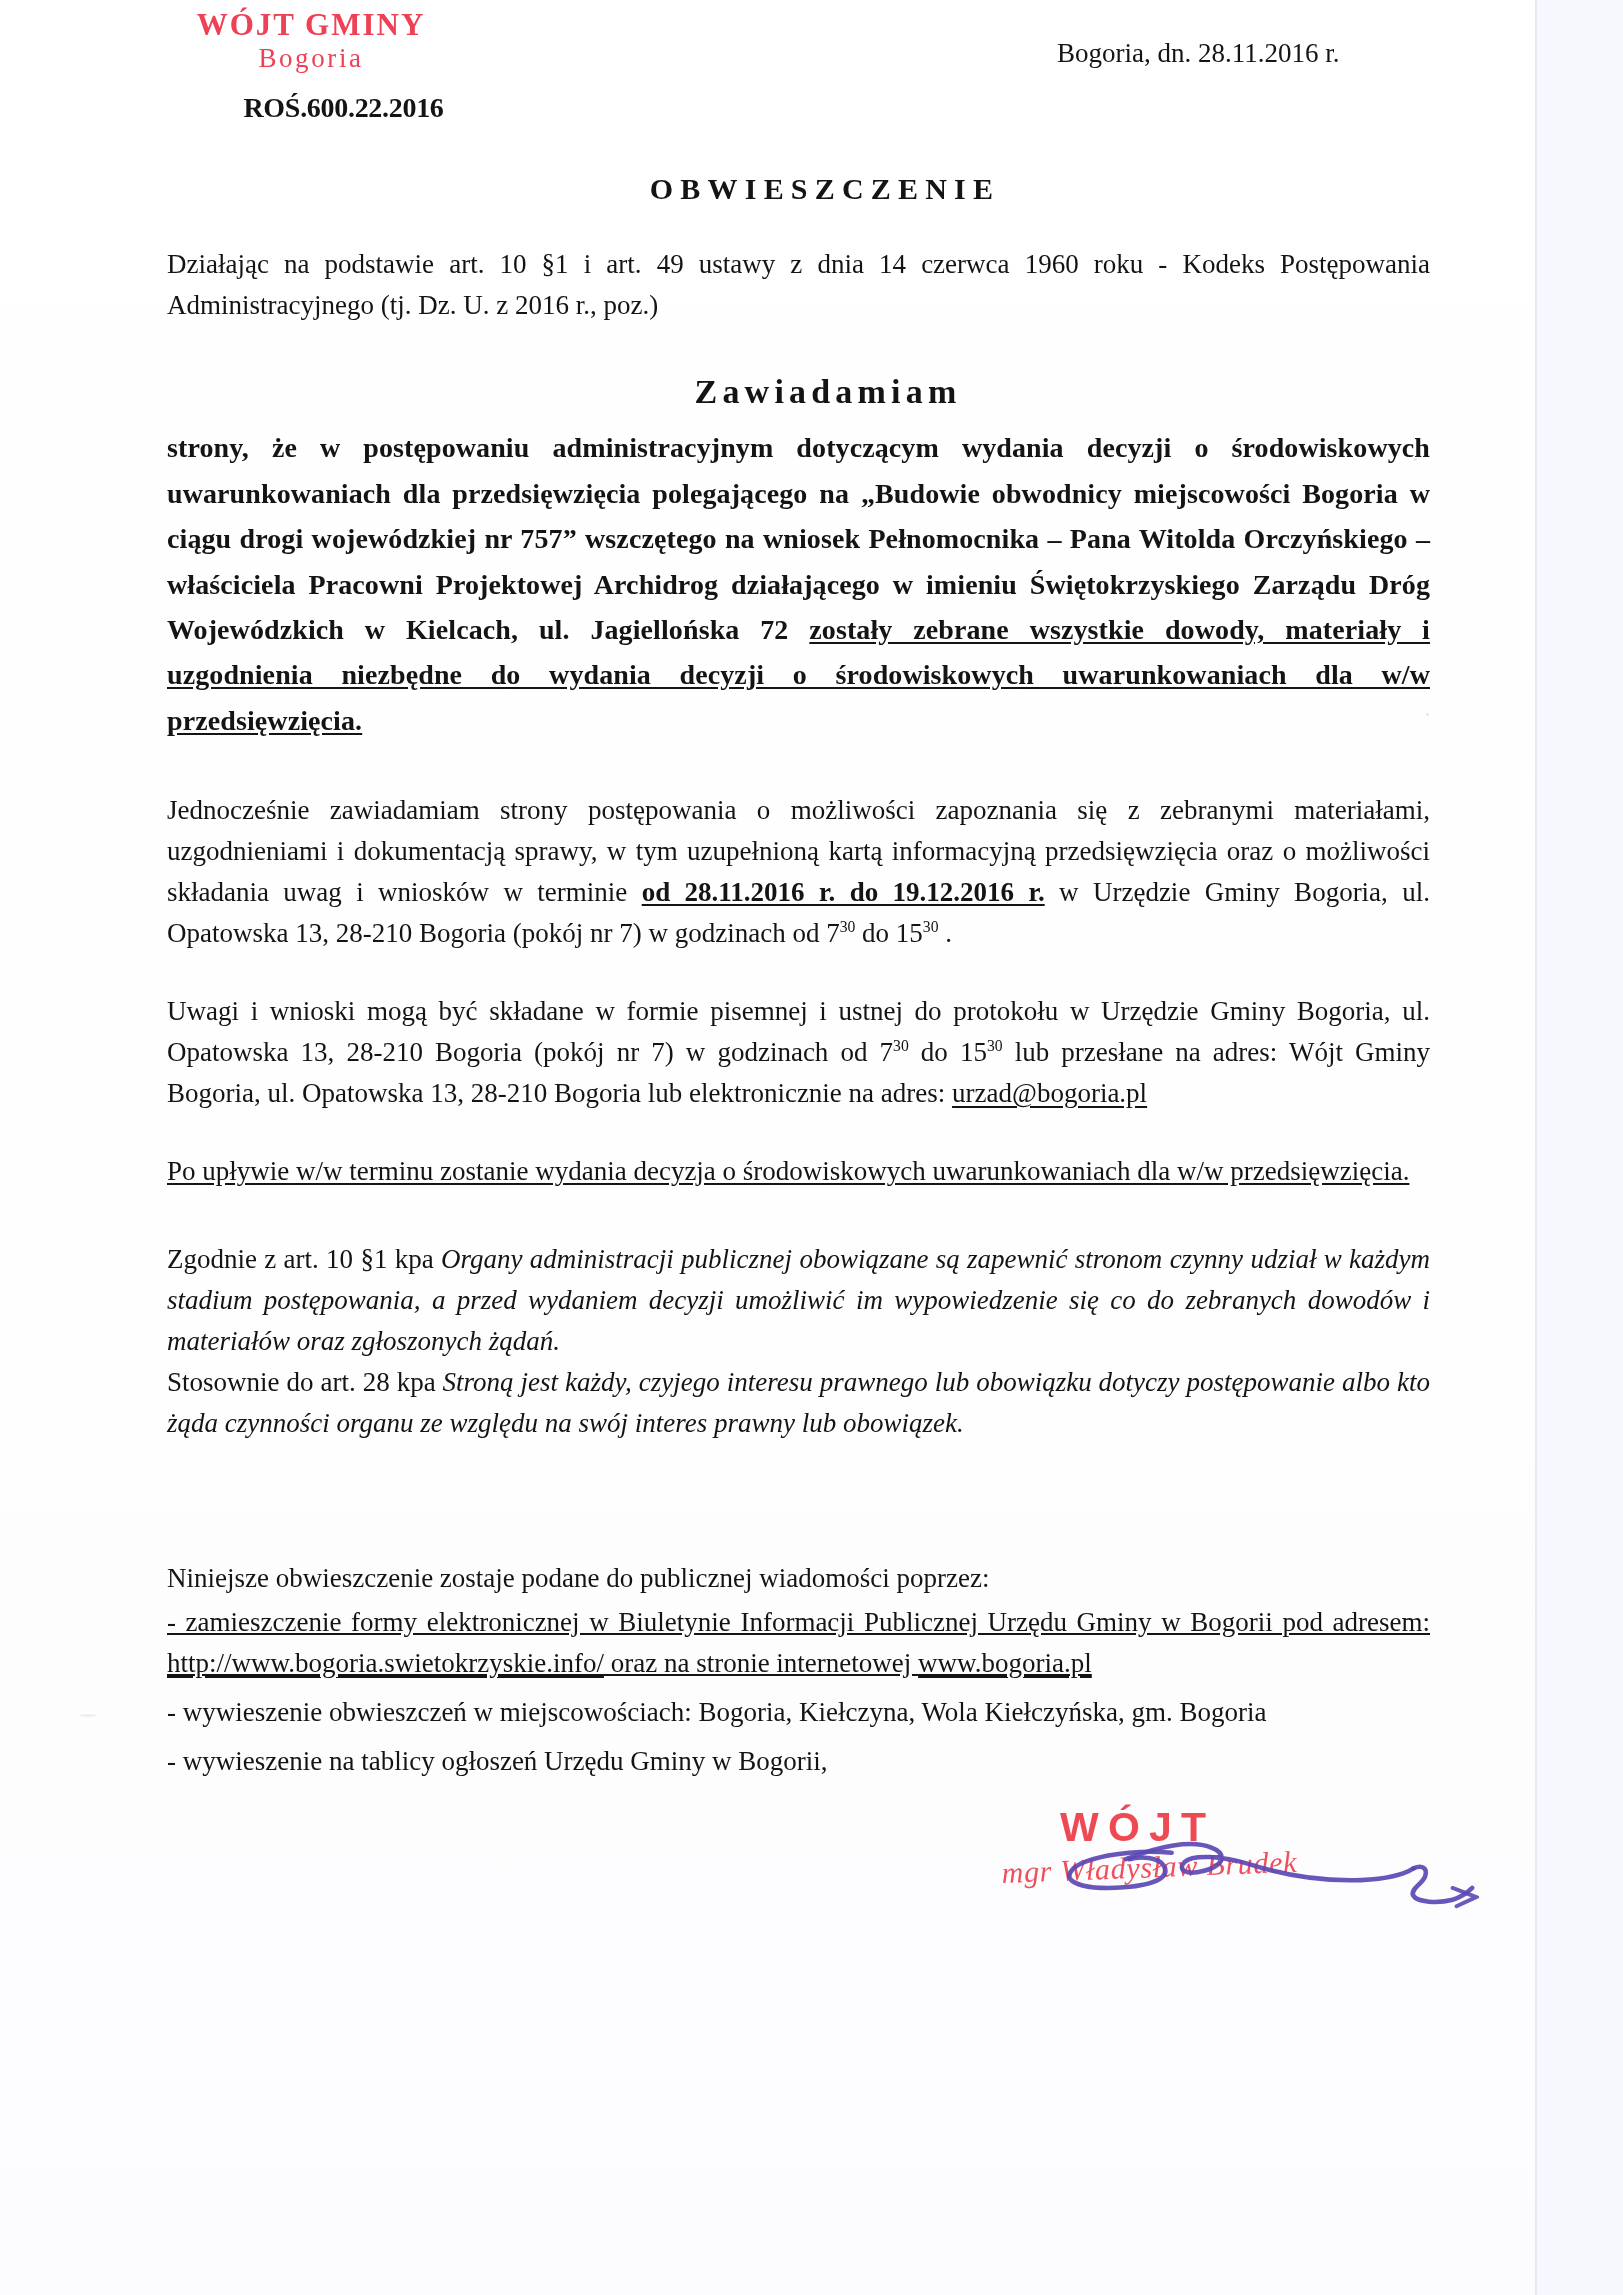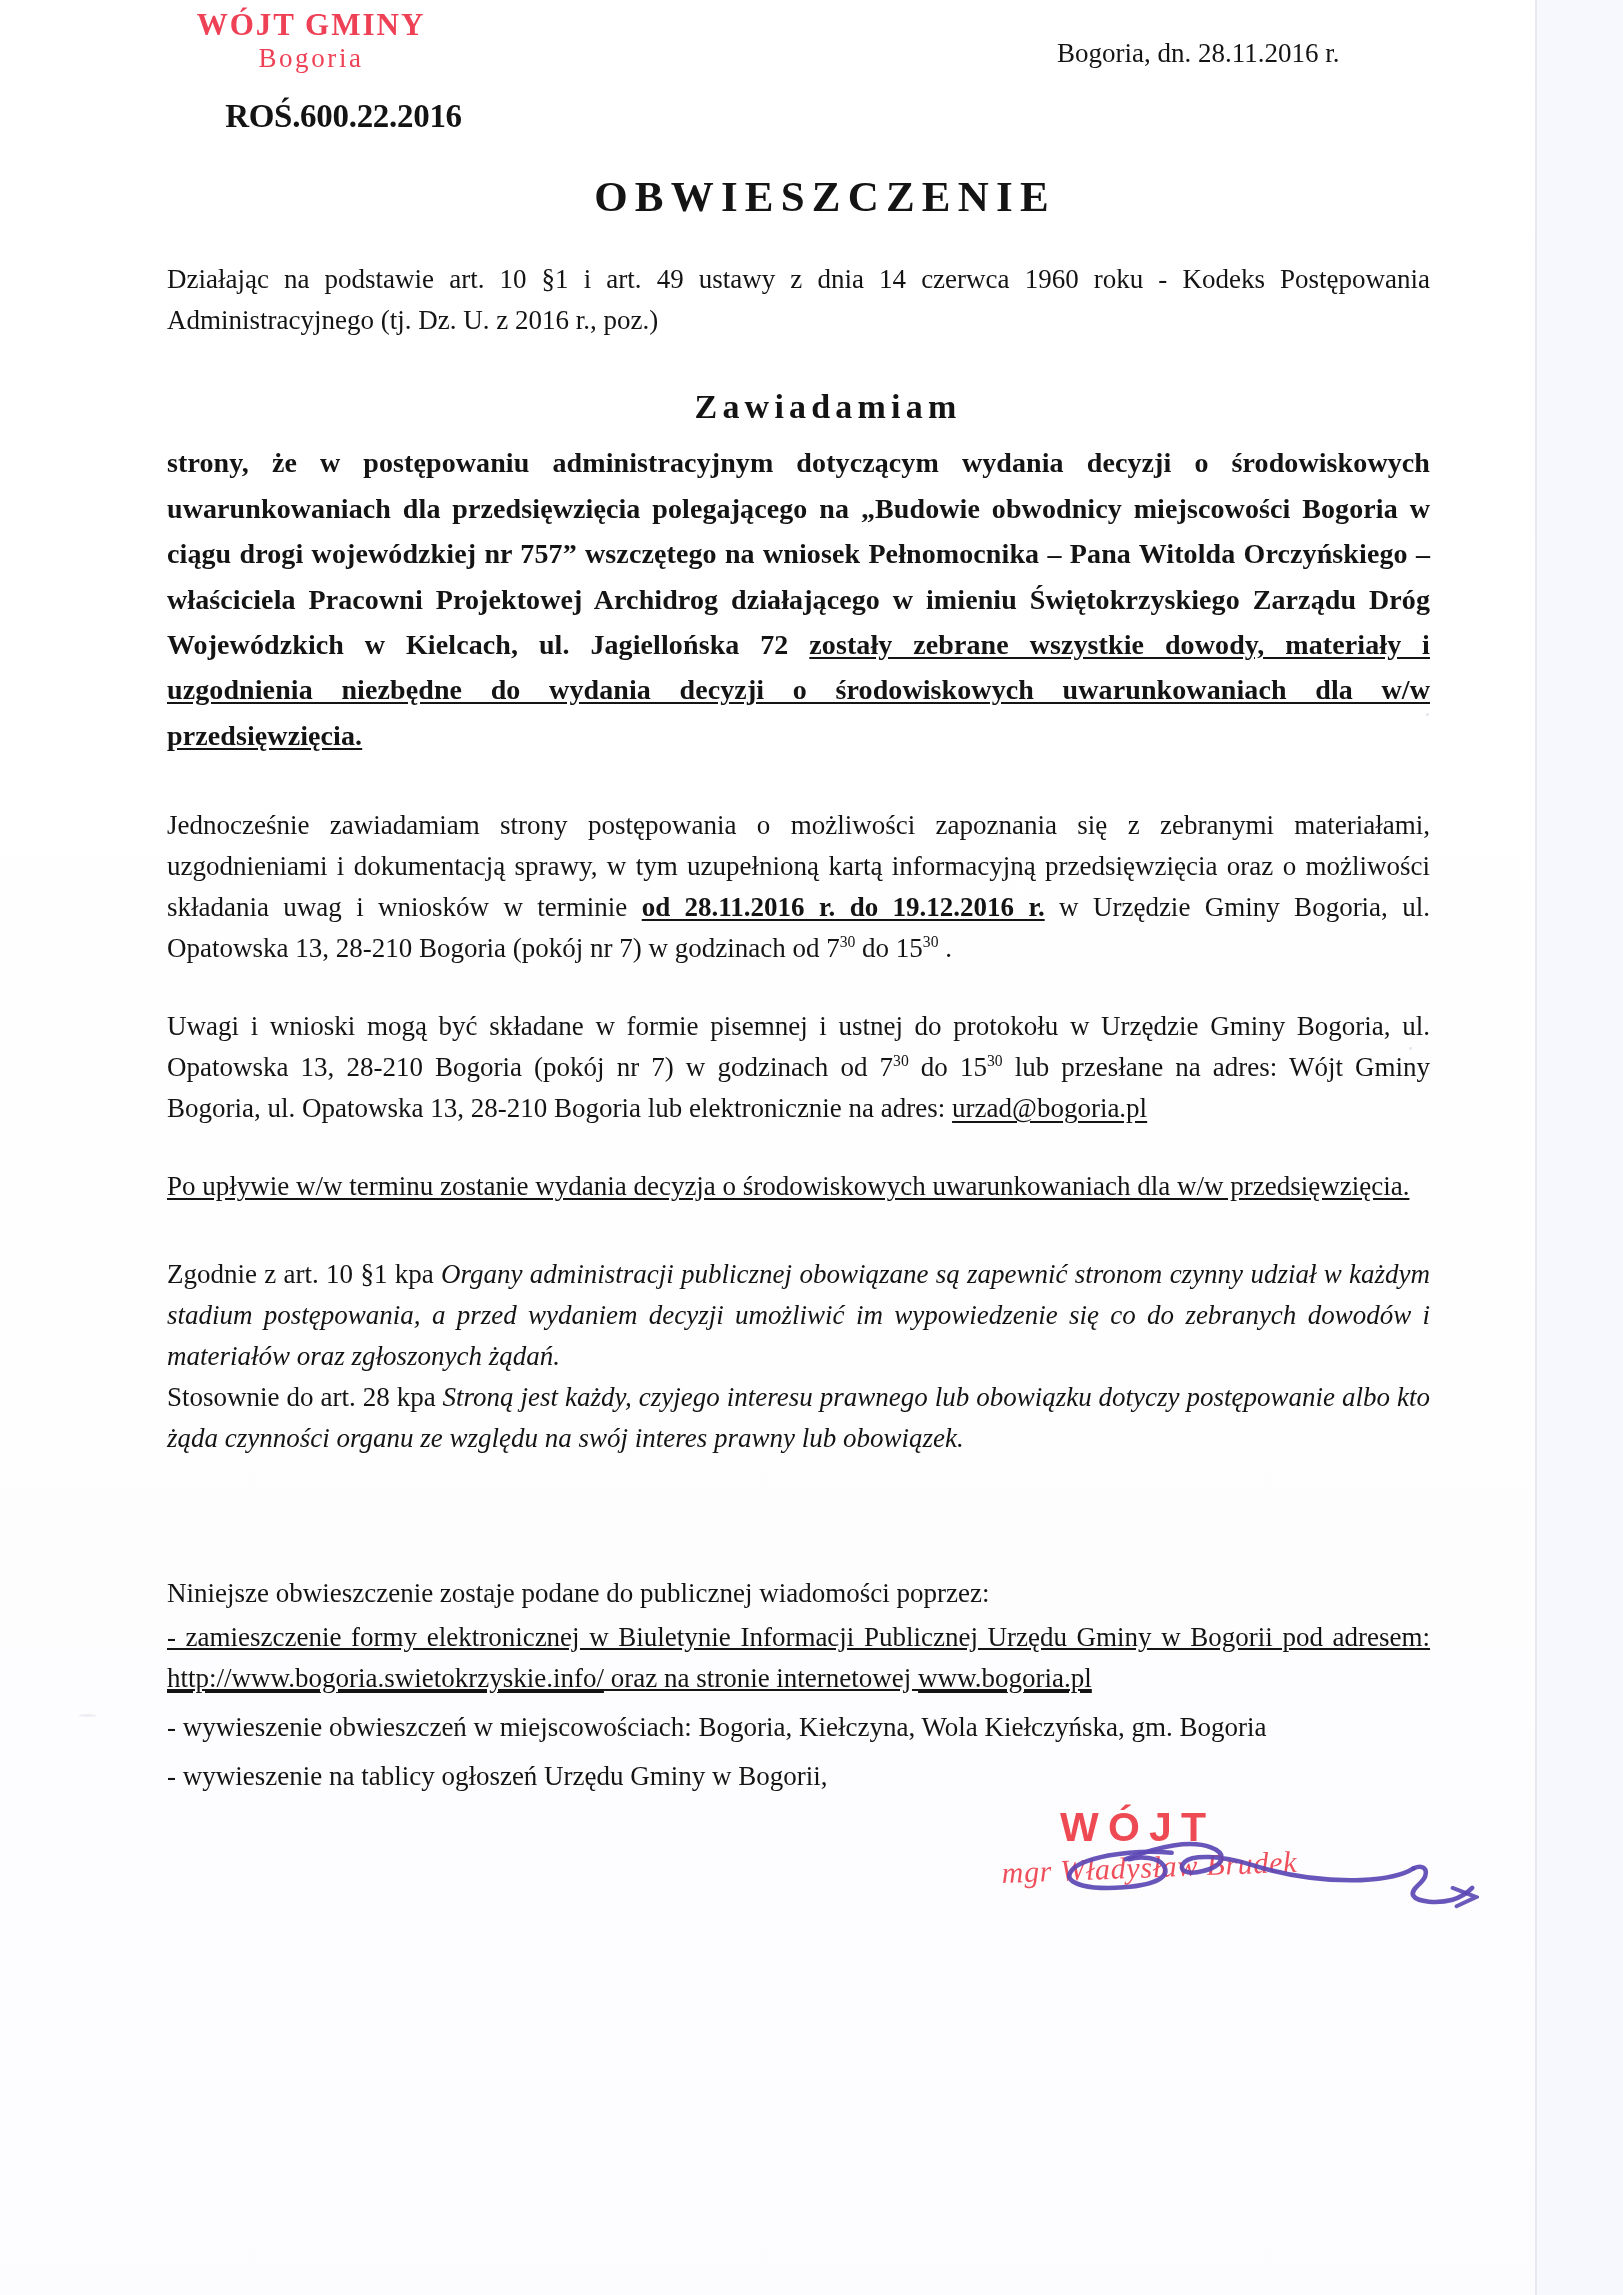--- a/index.html
+++ b/index.html
@@ -65,40 +65,40 @@
   }
   .stamp-office .line2 {
     font-size: 27px;
     font-weight: 400;
     letter-spacing: 2.6px;
     font-family: "Liberation Serif", serif;
   }
   .case-number {
     position: absolute;
     left: -6.5px;
-    top: 98px;
+    top: 92px;
     width: 366px;
     text-align: center;
-    font-size: 33px;
+    font-size: 28px;
     font-weight: 700;
     letter-spacing: -0.3px;
   }
   .place-date {
     position: absolute;
     left: 890px;
     top: 38px;
     font-size: 27px;
     white-space: nowrap;
   }
 
   
   .doc-title {
     margin-top: 41px;
     text-align: center;
-    font-size: 43px;
+    font-size: 30px;
     font-weight: 700;
     letter-spacing: 7.2px;
     padding-left: 79px;
     padding-right: 26px;
   }
 
   
   .para {
     font-size: 27px;
     line-height: 1.52;

